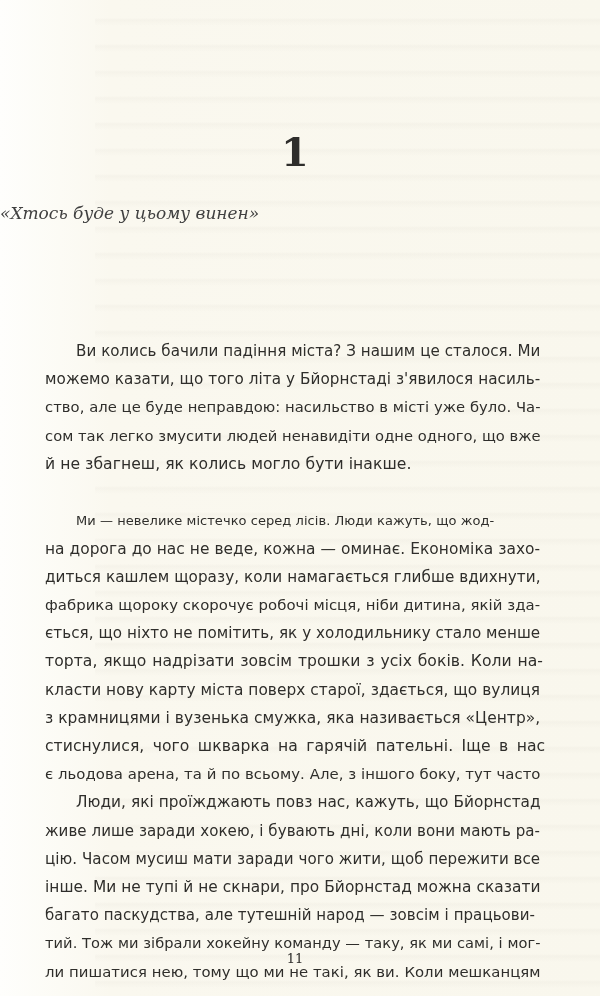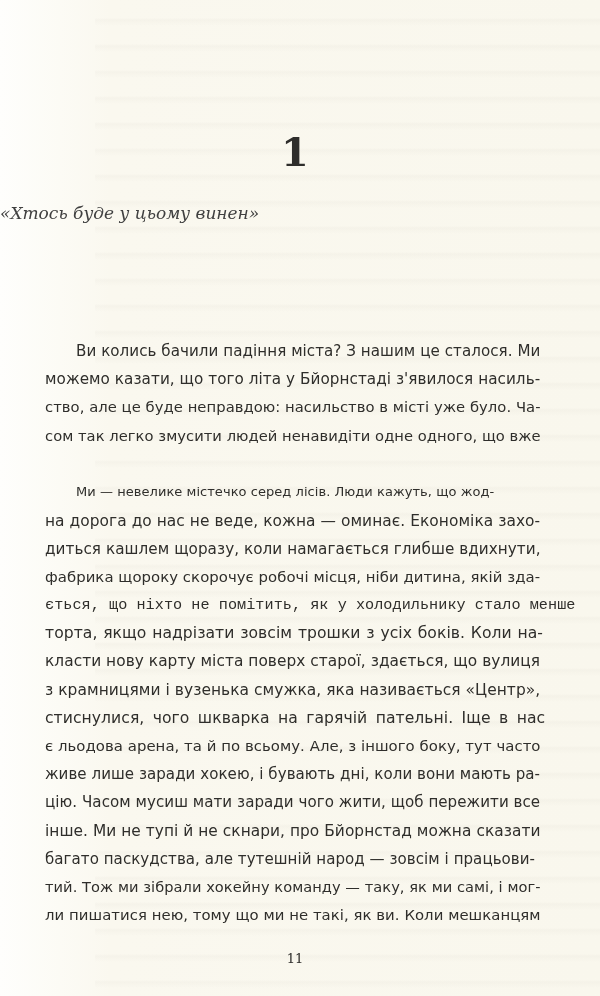--- a/index.html
+++ b/index.html
@@ -109,35 +109,37 @@
 
   <div class="chapter-number">1</div>
   <div class="chapter-title">«Хтось буде у цьому винен»</div>
 
   <div class="body-text">
     <div class="para">
       <span class="line indent" style="white-space: nowrap; font-size: 15.1282px; text-align-last: left; text-align: left;">Ви колись бачили падіння міста? З нашим це сталося. Ми</span>
       <span class="line" style="white-space: nowrap; font-size: 15.2361px; text-align-last: left; text-align: left;">можемо казати, що того літа у Бйорнстаді з'явилося насиль-</span>
       <span class="line" style="white-space: nowrap; font-size: 14.7752px; text-align-last: left; text-align: left;">ство, але це буде неправдою: насильство в місті уже було. Ча-</span>
       <span class="line" style="white-space: nowrap; font-size: 14.6931px; text-align-last: left; text-align: left;">сом так легко змусити людей ненавидіти одне одного, що вже</span>
+      <span class="line last" style="white-space: nowrap; text-align-last: left; text-align: left;">й не збагнеш, як колись могло бути інакше.</span>
     </div>
     <div class="para-gap"></div>
     <div class="para">
       <span class="line indent" style="white-space: nowrap; font-size: 13px; text-align-last: left; text-align: left;">Ми — невелике містечко серед лісів. Люди кажуть, що жод-</span>
       <span class="line" style="white-space: nowrap; font-size: 15.4242px; text-align-last: left; text-align: left;">на дорога до нас не веде, кожна — оминає. Економіка захо-</span>
       <span class="line" style="white-space: nowrap; font-size: 15.2244px; text-align-last: left; text-align: left;">диться кашлем щоразу, коли намагається глибше вдихнути,</span>
       <span class="line" style="white-space: nowrap; font-size: 14.898px; text-align-last: left; text-align: left;">фабрика щороку скорочує робочі місця, ніби дитина, якій зда-</span>
-      <span class="line" style="white-space: nowrap; font-size: 15.1735px; text-align-last: left; text-align: right; font-family: Liberation Mono, monospace;">ється, що ніхто не помітить, як у холодильнику стало менше</span>
+      <span class="line" style="white-space: nowrap; font-size: 15.1735px; text-align-last: left; text-align: right;">ється, що ніхто не помітить, як у холодильнику стало менше</span>
       <span class="line" style="white-space: nowrap; word-spacing: 0.741319px; text-align-last: left; text-align: left;">торта, якщо надрізати зовсім трошки з усіх боків. Коли на-</span>
       <span class="line" style="white-space: nowrap; font-size: 15.3787px; text-align-last: left; text-align: left;">класти нову карту міста поверх старої, здається, що вулиця</span>
       <span class="line" style="white-space: nowrap; font-size: 15.4546px; text-align-last: left; text-align: left;">з крамницями і вузенька смужка, яка називається «Центр»,</span>
       <span class="line" style="white-space: nowrap; word-spacing: 3.41016px; text-align-last: left; text-align: left;">стиснулися, чого шкварка на гарячій пательні. Іще в нас</span>
       <span class="line" style="white-space: nowrap; font-size: 14.8854px; text-align-last: left; text-align: left;">є льодова арена, та й по всьому. Але, з іншого боку, тут часто</span>
     </div>
     <div class="para">
+      <span class="line indent" style="white-space: nowrap; font-size: 15.3044px; text-align-last: left; text-align: left;">Люди, які проїжджають повз нас, кажуть, що Бйорнстад</span>
       <span class="line" style="white-space: nowrap; font-size: 15.0681px; text-align-last: left; text-align: left;">живе лише заради хокею, і бувають дні, коли вони мають ра-</span>
       <span class="line" style="white-space: nowrap; font-size: 15.0966px; text-align-last: left; text-align: left;">цію. Часом мусиш мати заради чого жити, щоб пережити все</span>
       <span class="line" style="white-space: nowrap; font-size: 15.3844px; text-align-last: left; text-align: center;">інше. Ми не тупі й не скнари, про Бйорнстад можна сказати</span>
       <span class="line" style="white-space: nowrap; font-size: 15.0599px; text-align-last: left; text-align: left;">багато паскудства, але тутешній народ — зовсім і працьови-</span>
       <span class="line" style="white-space: nowrap; font-size: 14.6206px; text-align-last: left; text-align: left;">тий. Тож ми зібрали хокейну команду — таку, як ми самі, і мог-</span>
       <span class="line" style="white-space: nowrap; font-size: 14.8666px; text-align-last: left; text-align: left;">ли пишатися нею, тому що ми не такі, як ви. Коли мешканцям</span>
 
     </div>
   </div>
 

